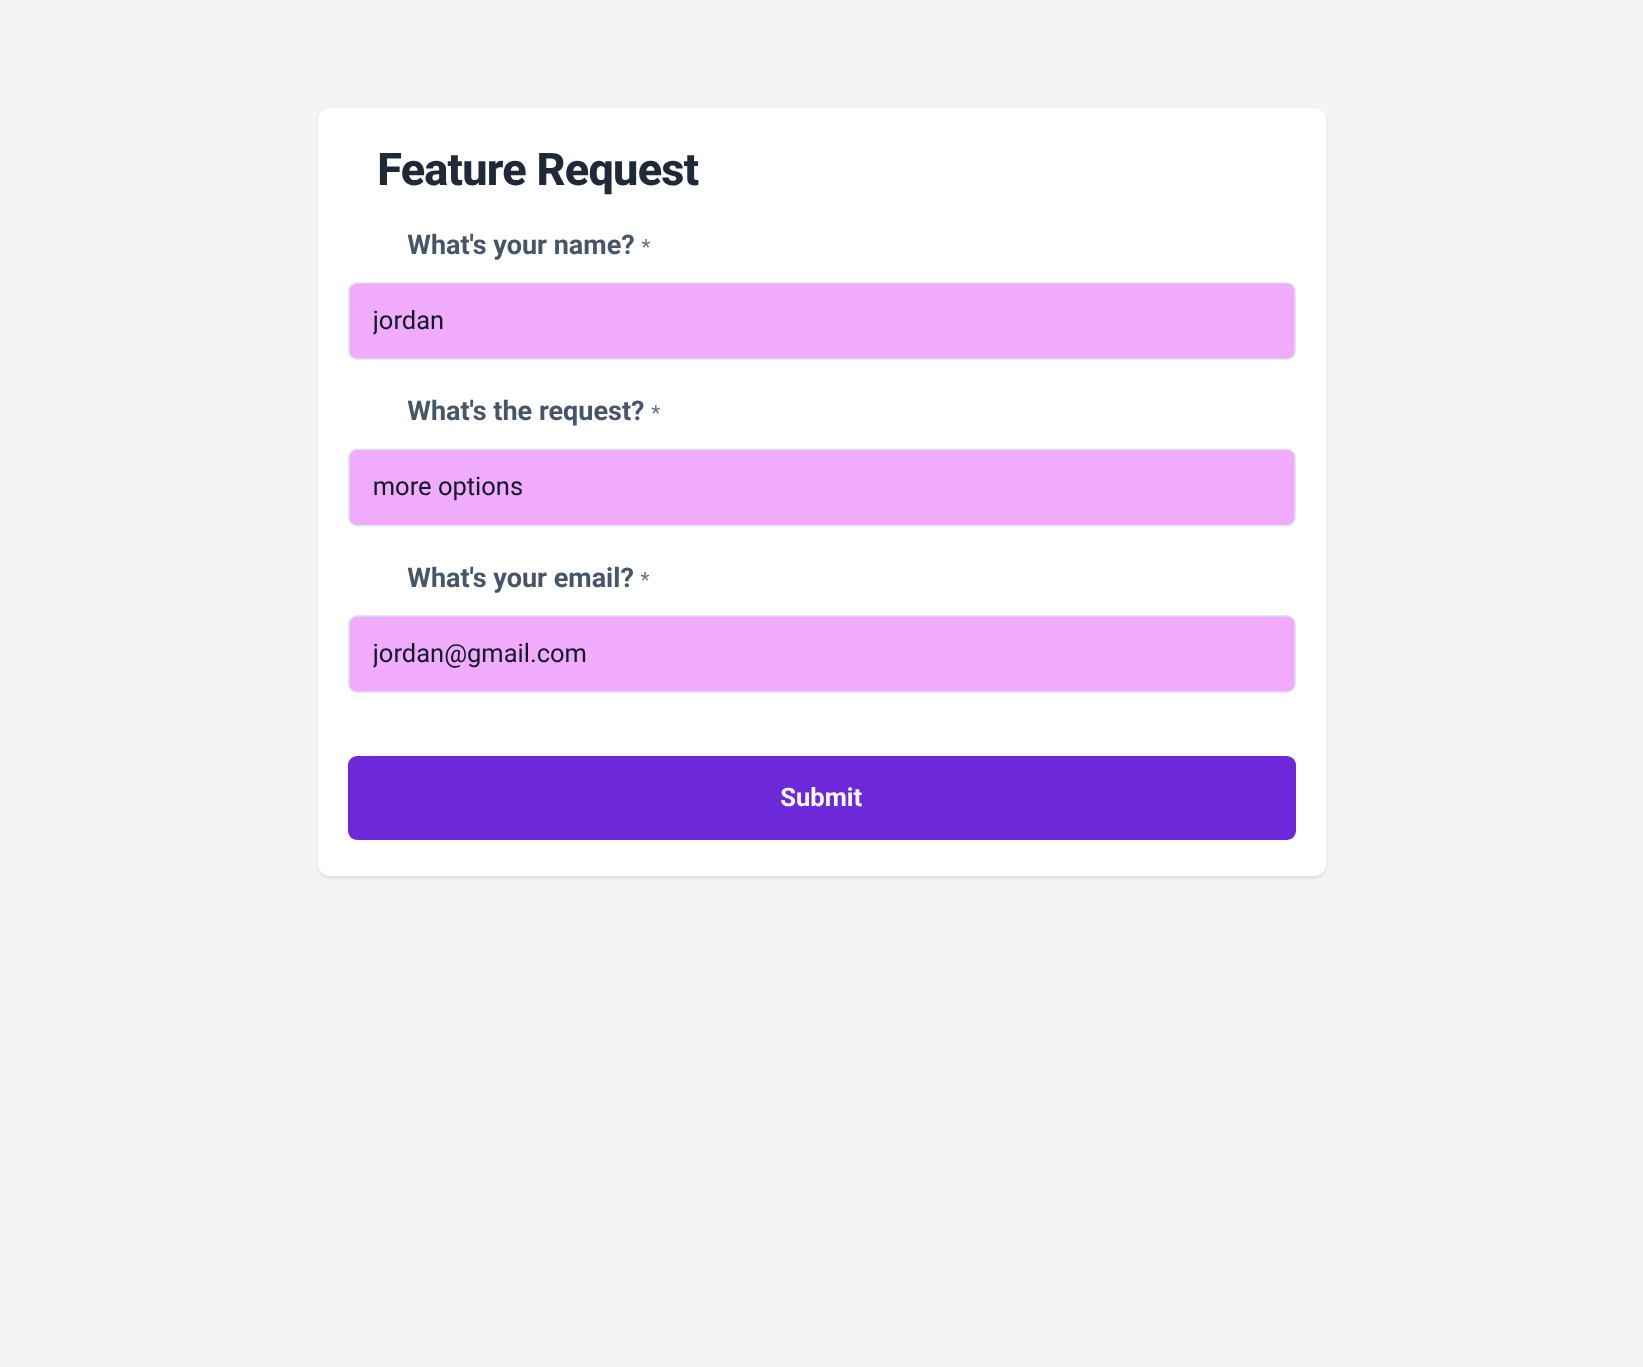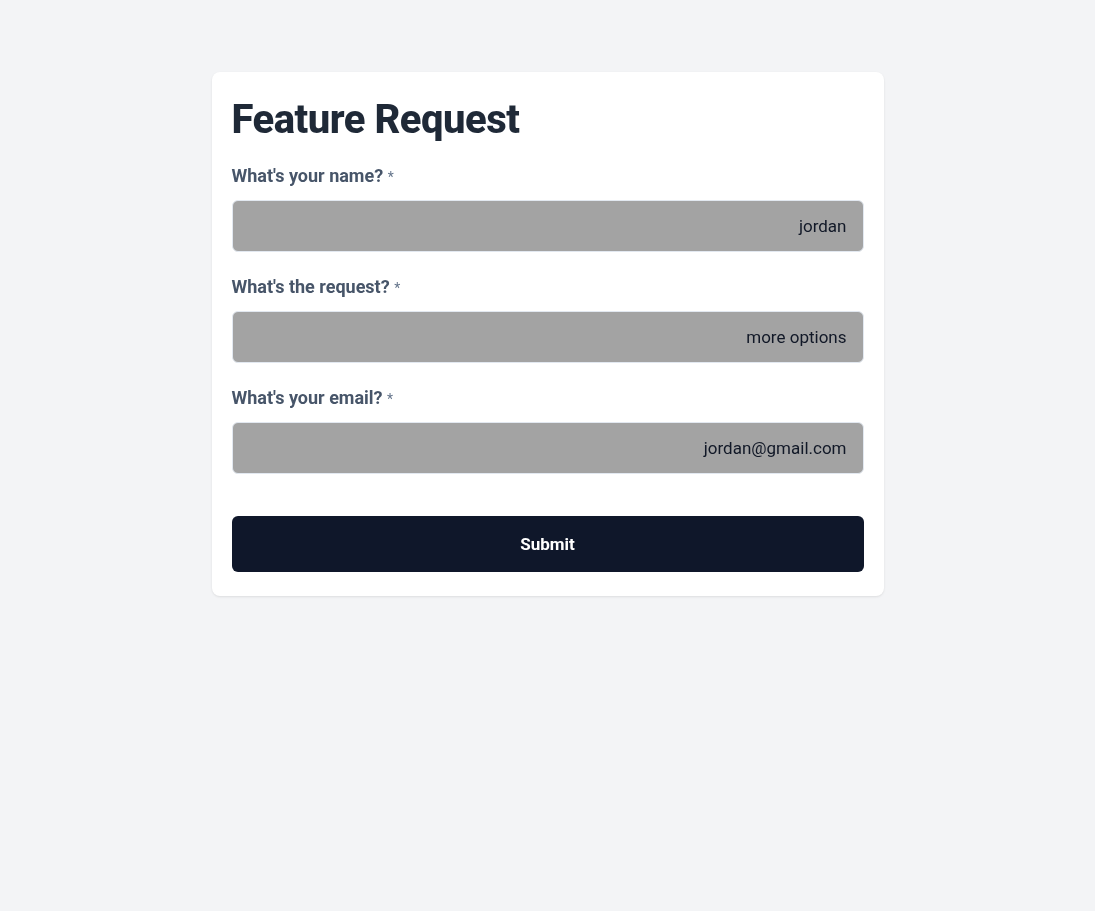--- a/index.html
+++ b/index.html
@@ -15,58 +15,59 @@
     }
     .card {
       background: #ffffff;
       width: 672px;
       margin: 0 auto;
       border-radius: 8px;
       box-shadow: 0 1px 3px rgba(0,0,0,0.06), 0 1px 2px rgba(0,0,0,0.04);
       padding: 24px 20px;
     }
     .page-title {
-      font-size: 40px;
+      font-size: 30px;
       font-weight: 800;
       color: #1f2937;
       letter-spacing: -0.5px;
       margin-bottom: 22px;
+      margin-left: 20px;
     }
     .form-group {
       margin-bottom: 24px;
     }
     .form-label {
       display: block;
       font-size: 18px;
       font-weight: 700;
       color: #475569;
       margin-bottom: 14px;
+      margin-left: 40px;
     }
     .required-mark {
       font-size: 14px;
       font-weight: 400;
       color: #64748b;
     }
     .text-input {
       width: 100%;
       height: 52px;
       padding: 0 16px;
       font-size: 17px;
       color: #111827;
-      background: #a3a3a3;
+      background: #f0abfc;
       border: 1px solid #e2e8f0;
       border-radius: 6px;
       outline: none;
       font-family: inherit;
-      text-align: right;
     }
     .submit-button {
       width: 100%;
       height: 56px;
-      background-color: #0f172a;
+      background-color: #6d28d9;
       color: #ffffff;
       font-size: 17px;
       font-weight: 700;
       border: none;
       border-radius: 6px;
       cursor: pointer;
       margin-top: 18px;
       font-family: inherit;
     }
   </style>

